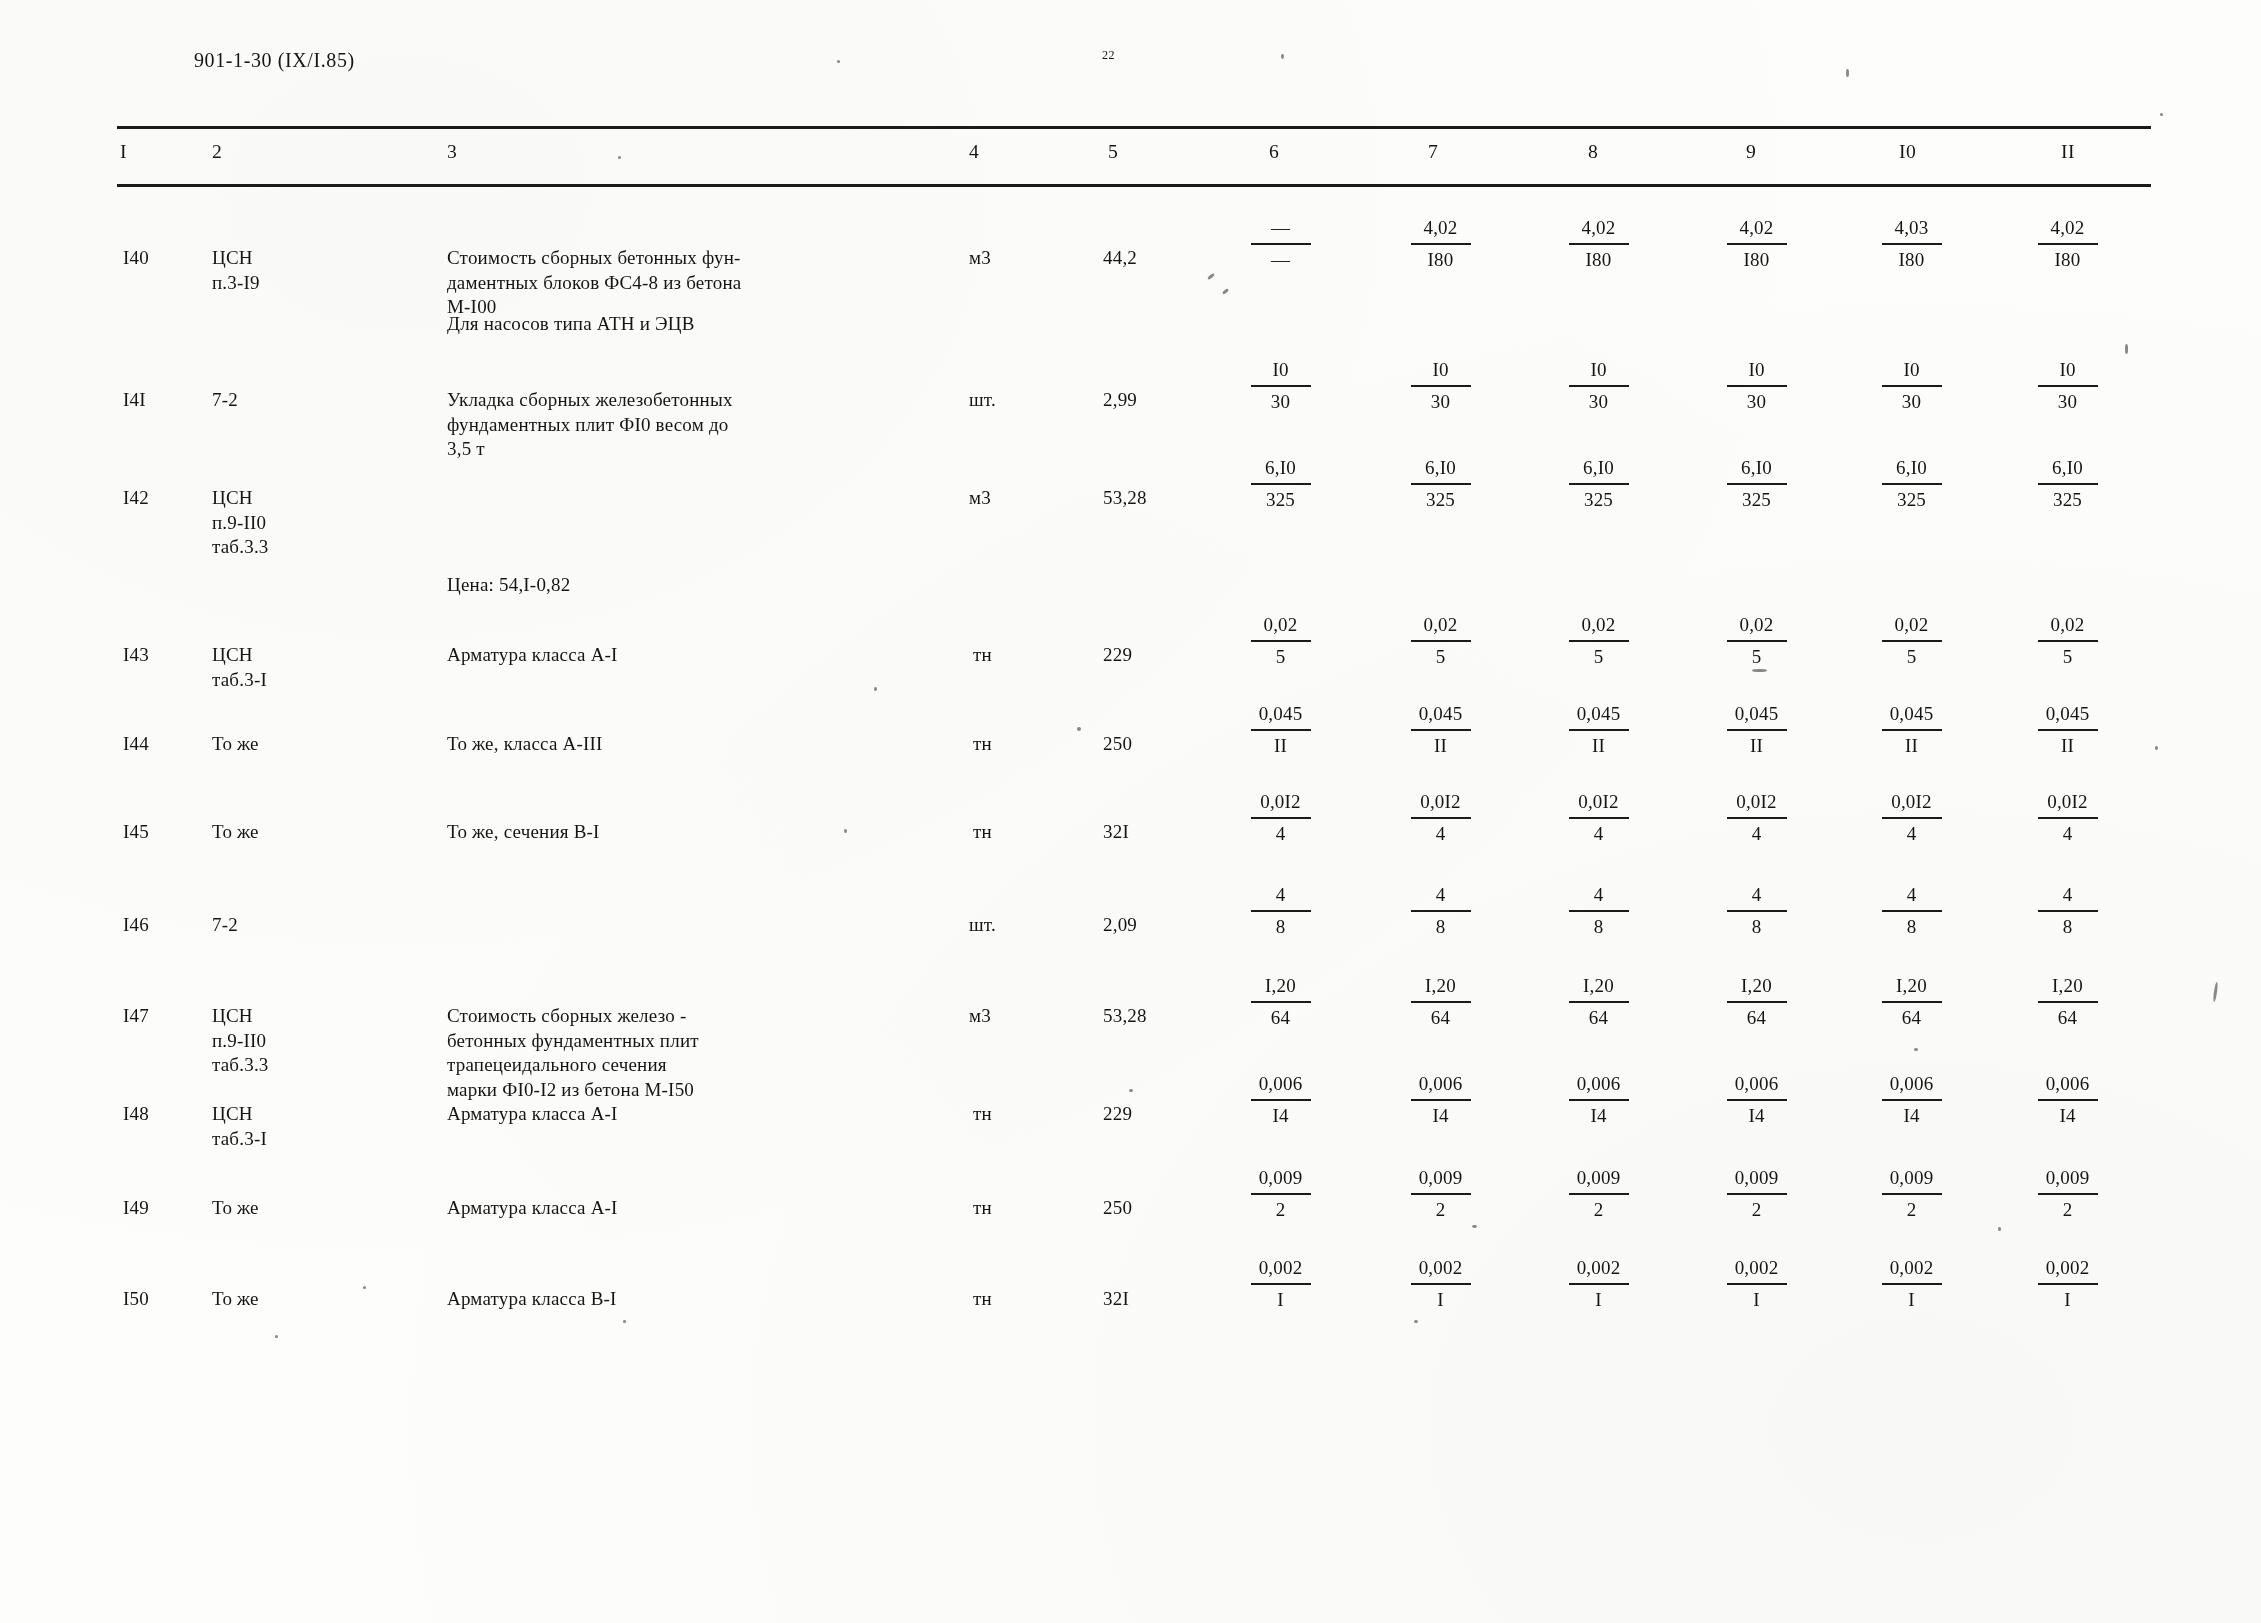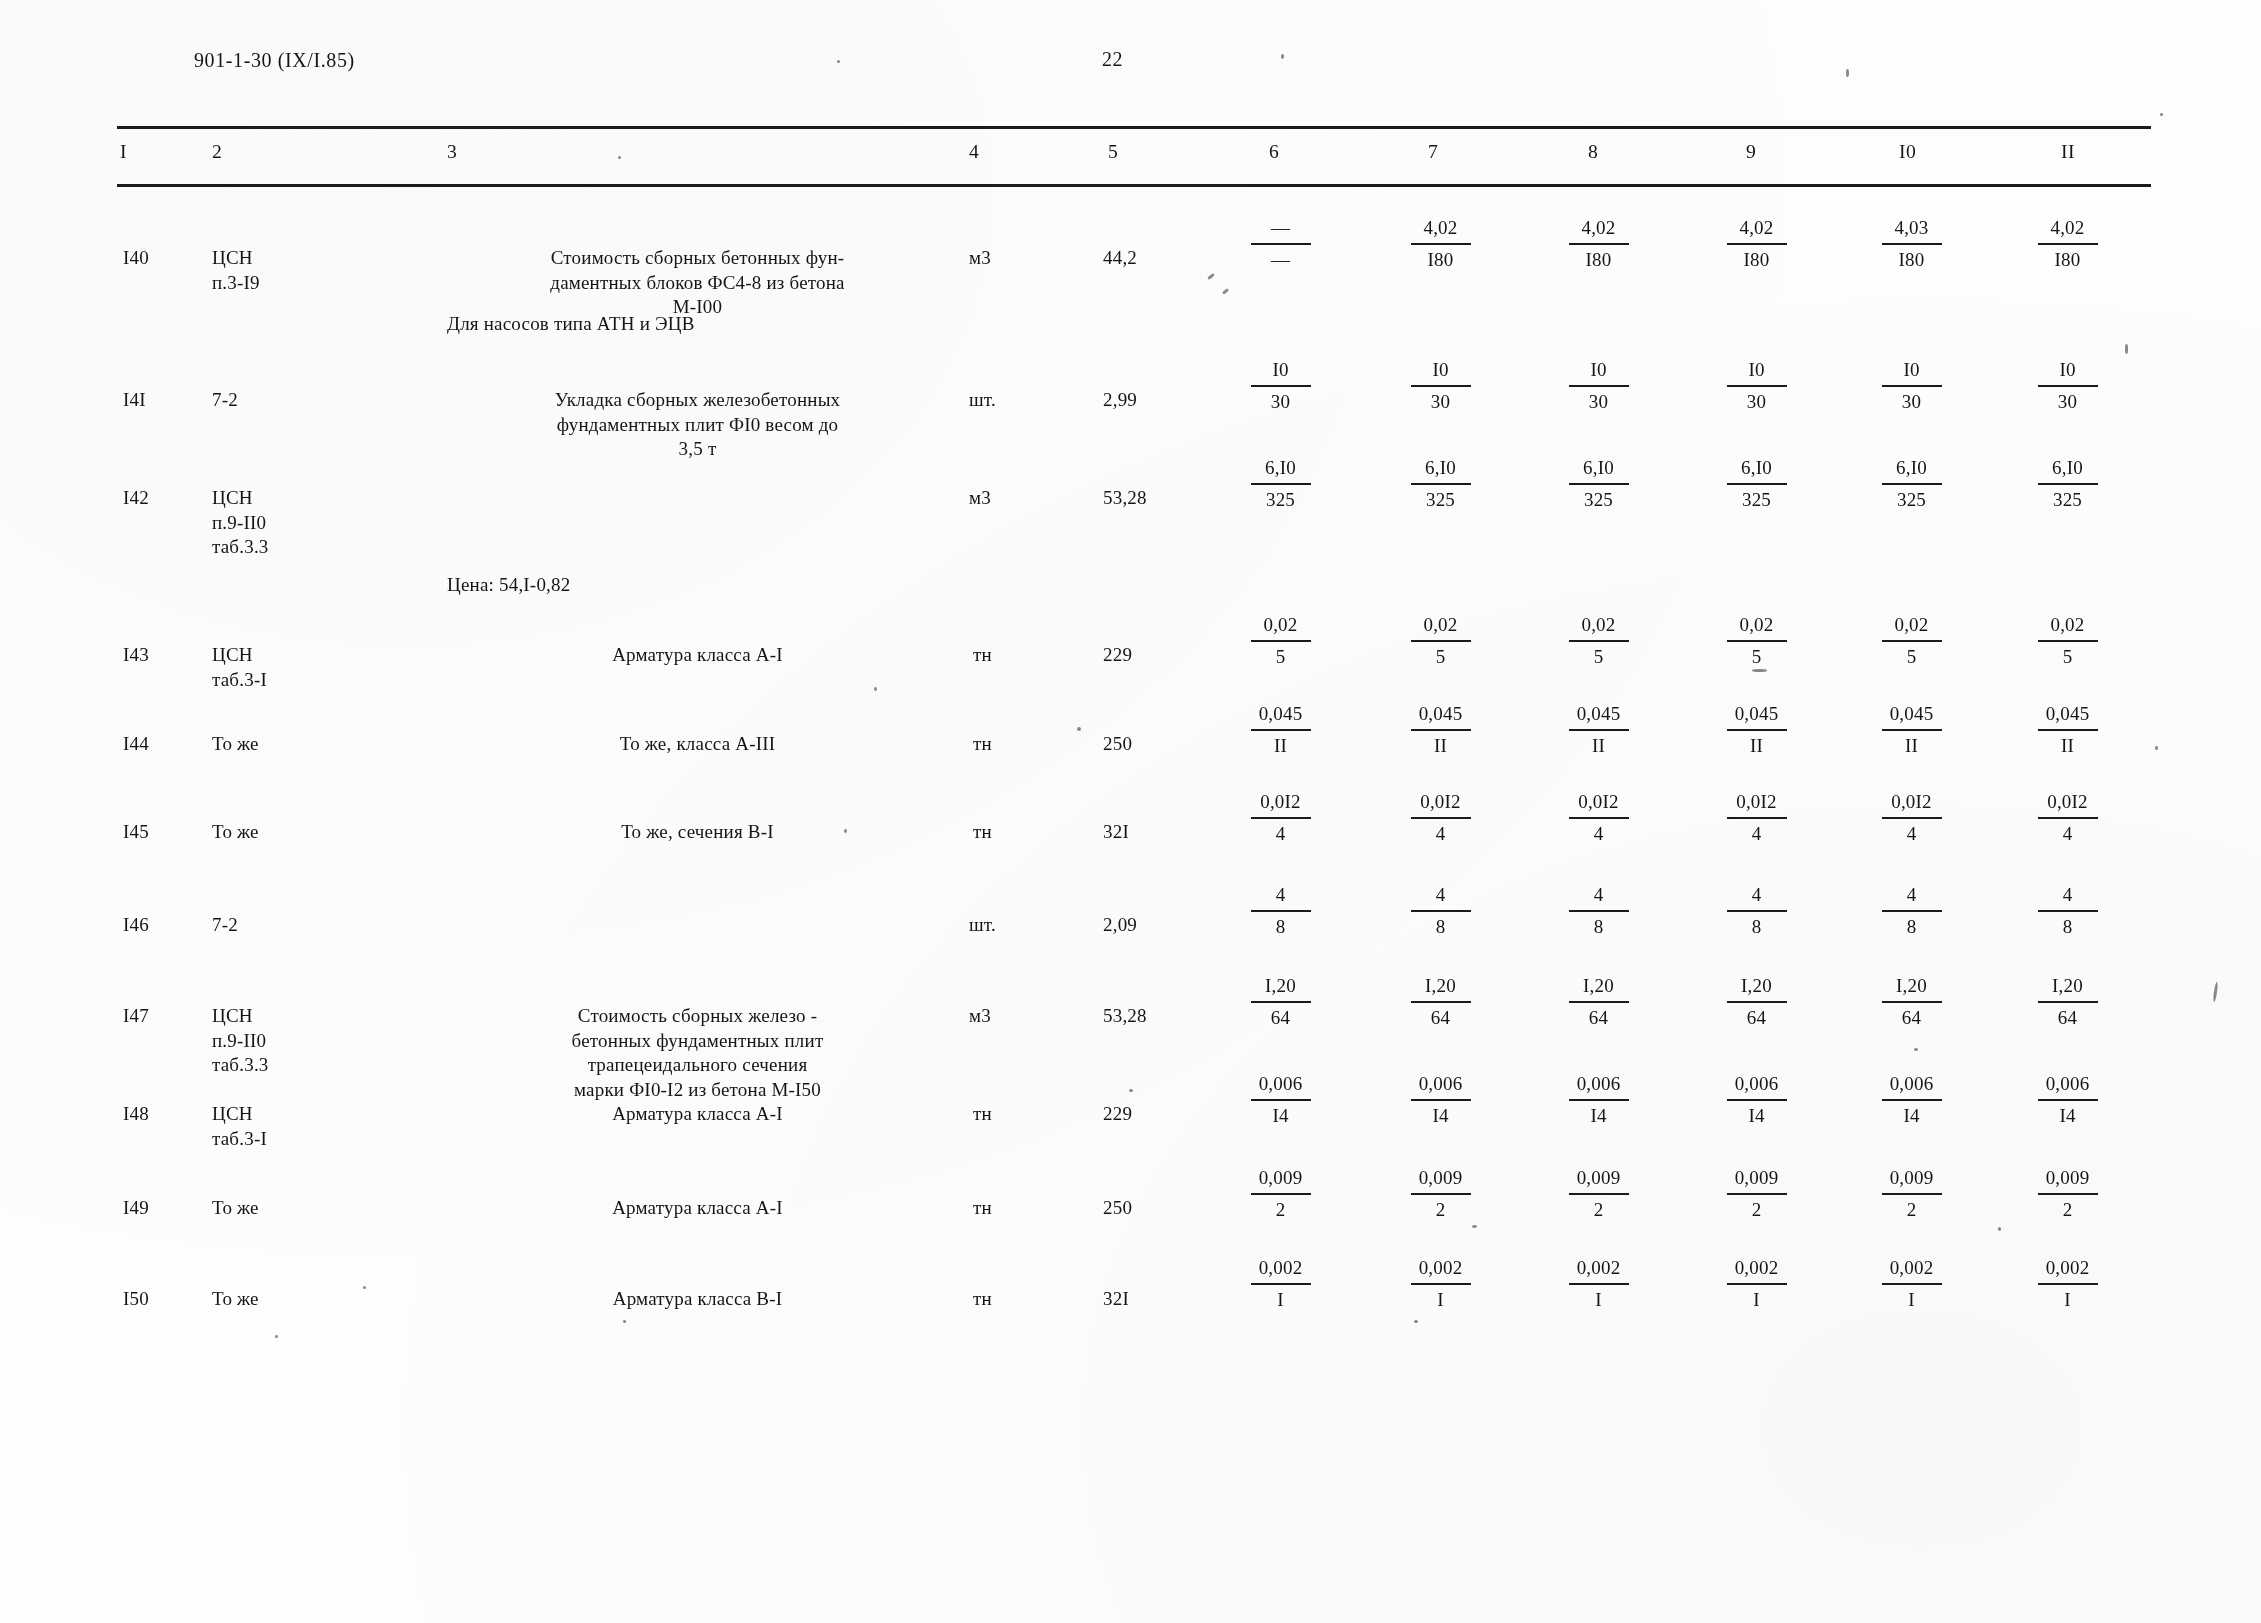--- a/index.html
+++ b/index.html
@@ -42,21 +42,21 @@
   .doc-code {
     position: absolute;
     left: 194px; top: 49px;
     font-size: 20px;
     letter-spacing: 0.6px;
     white-space: nowrap;
   }
   .page-num {
     position: absolute;
     left: 1102px; top: 48px;
-    font-size: 20px;
+    font-size: 12px;
     letter-spacing: 0.5px;
   }
 
   
   .rule {
     position: absolute;
     left: 117px;
     width: 2034px;
     background: #1b1b1b;
   }
@@ -76,21 +76,21 @@
   .cell {
     position: absolute;
     font-size: 19px;
     line-height: 24.5px;
     white-space: pre-line;
     letter-spacing: 0.2px;
     margin-top: 30px;
   }
   .c-num   { text-align: left; }
   .c-code  { text-align: left; }
-  .c-desc  { text-align: center; width: 501px; }
+  .c-desc  { text-align: left; width: 501px; }
   .c-unit  { text-align: left; }
   .c-qty   { text-align: left; }
 
   .note {
     position: absolute;
     font-size: 19px;
     line-height: 24.5px;
     letter-spacing: 0.2px;
     white-space: nowrap;
   }

